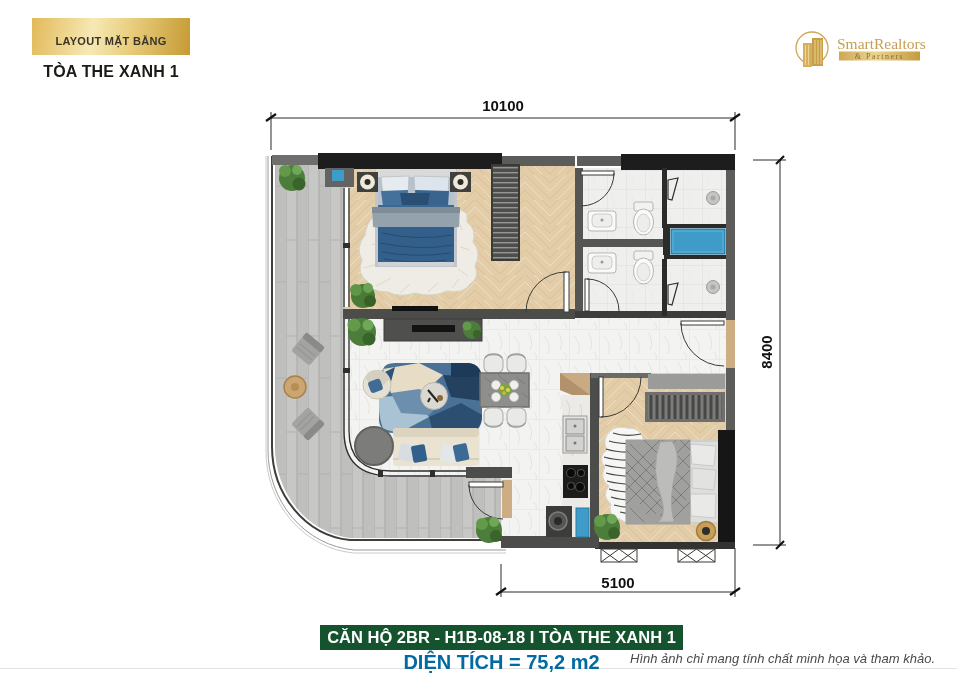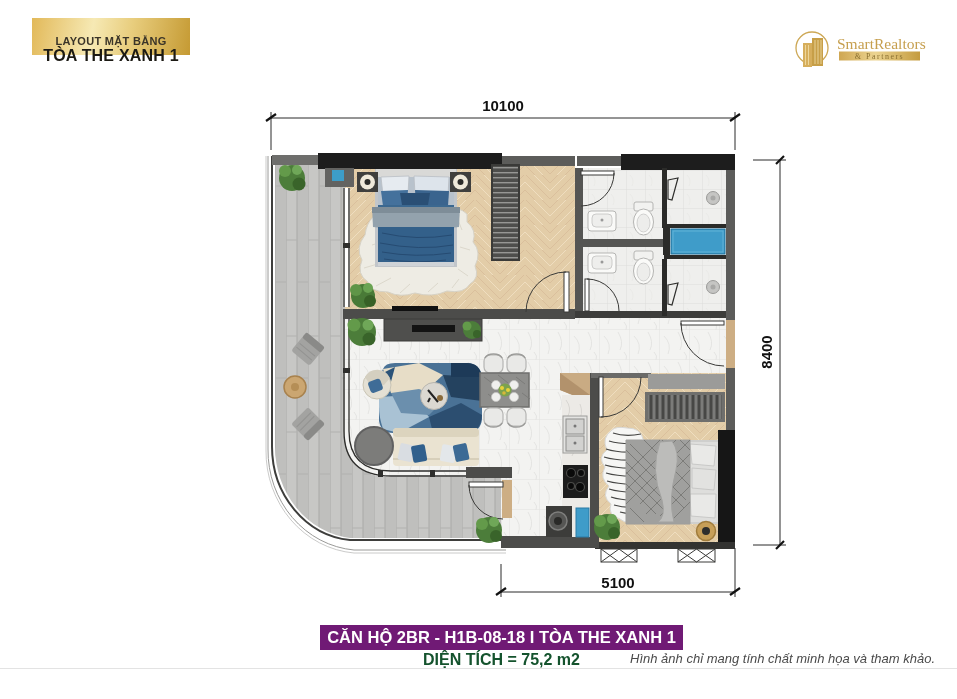--- a/index.html
+++ b/index.html
@@ -1,25 +1,25 @@
 <!DOCTYPE html>
 <html><head>
 <meta charset="utf-8">
 <style>
   html,body{margin:0;padding:0;background:#ffffff;}
   body{width:957px;height:699px;position:relative;font-family:"Liberation Sans",sans-serif;overflow:hidden;}
   .badge{position:absolute;left:32px;top:18px;width:158px;height:37px;
     background:linear-gradient(100deg,#e2b959 0%,#f6e9b4 38%,#e8cd7d 62%,#c59a33 100%);
     text-align:center;}
   .badge .l1{font-size:11px;font-weight:bold;color:#3a3428;margin-top:17px;letter-spacing:.3px;}
-  .badge .l2{font-size:16px;font-weight:bold;color:#1c1a14;margin-top:0px;letter-spacing:.2px;}
-  .footbar{position:absolute;left:320px;top:625px;width:363px;height:25px;background:#701a75;
+  .badge .l2{font-size:16px;font-weight:bold;color:#1c1a14;margin-top:16px;letter-spacing:.2px;}
+  .footbar{position:absolute;left:320px;top:625px;width:363px;height:25px;background:#14532d;
     color:#ffffff;font-size:16.5px;font-weight:bold;text-align:center;line-height:25px;white-space:nowrap;}
   .areatxt{position:absolute;left:320px;top:651px;width:363px;text-align:center;
-    font-size:16px;font-weight:bold;color:#14532d;}
+    font-size:20px;font-weight:bold;color:#0369a1;}
   .note{position:absolute;right:22px;top:651px;font-size:13px;font-style:italic;color:#4a4a4a;}
   .hr{position:absolute;left:0;top:668px;width:957px;height:1px;background:#e3e3e3;}
   svg{position:absolute;left:0;top:0;}
 </style>
 </head>
 <body>
 
 <div class="badge">
     <div class="l1">LAYOUT MẶT BẰNG</div>
     <div class="l2">TÒA THE XANH 1</div>

